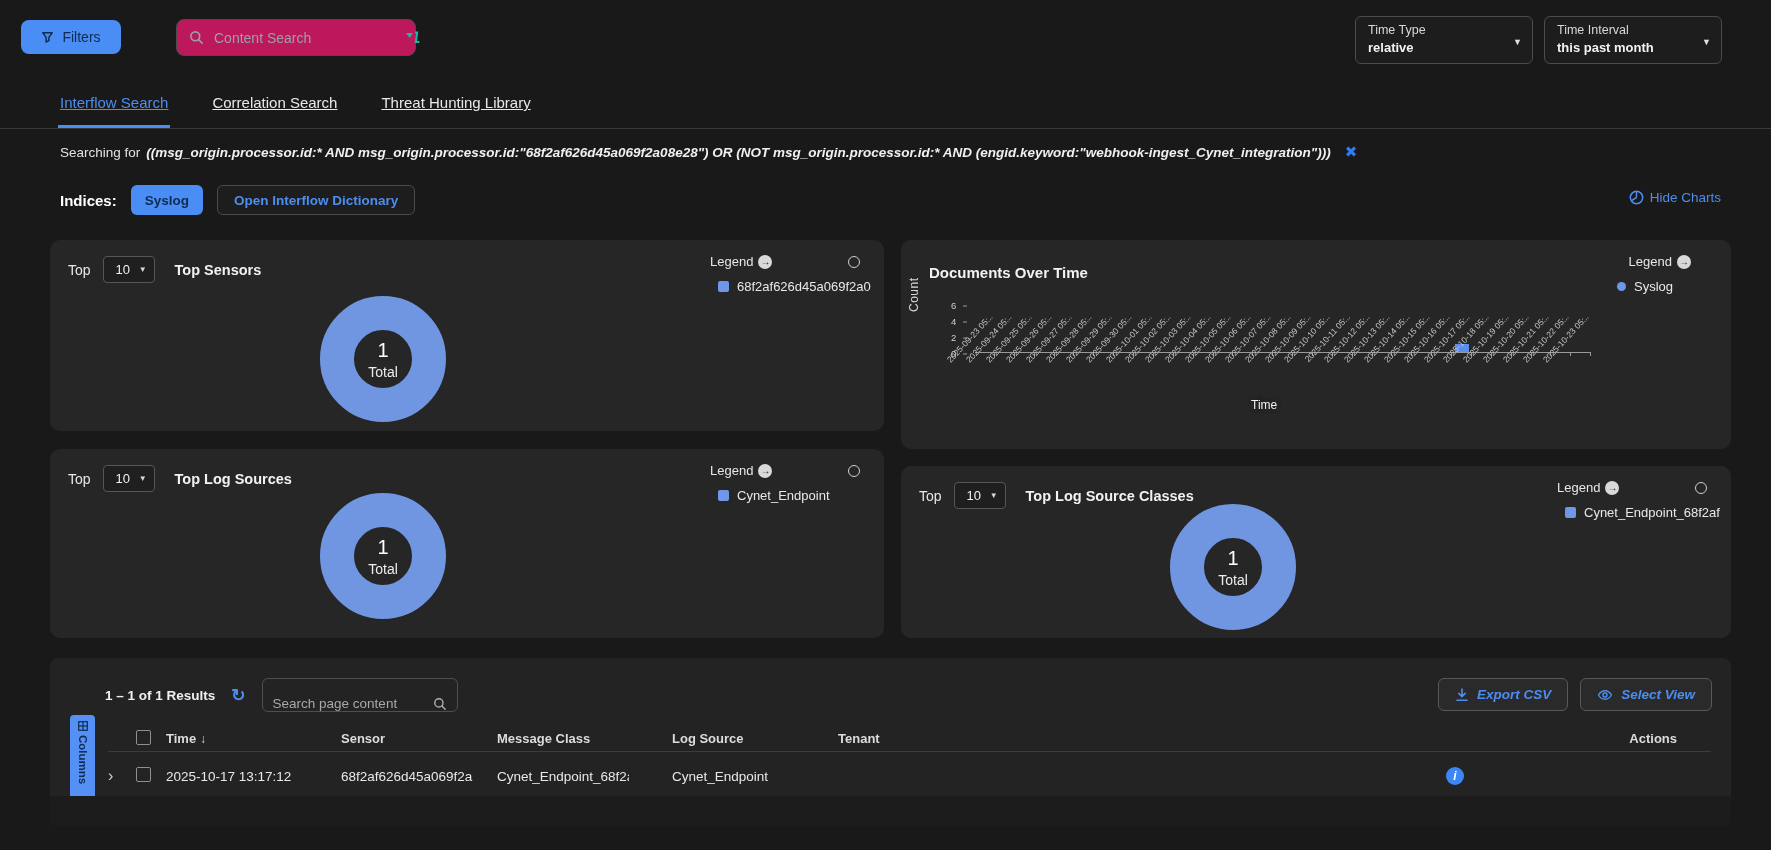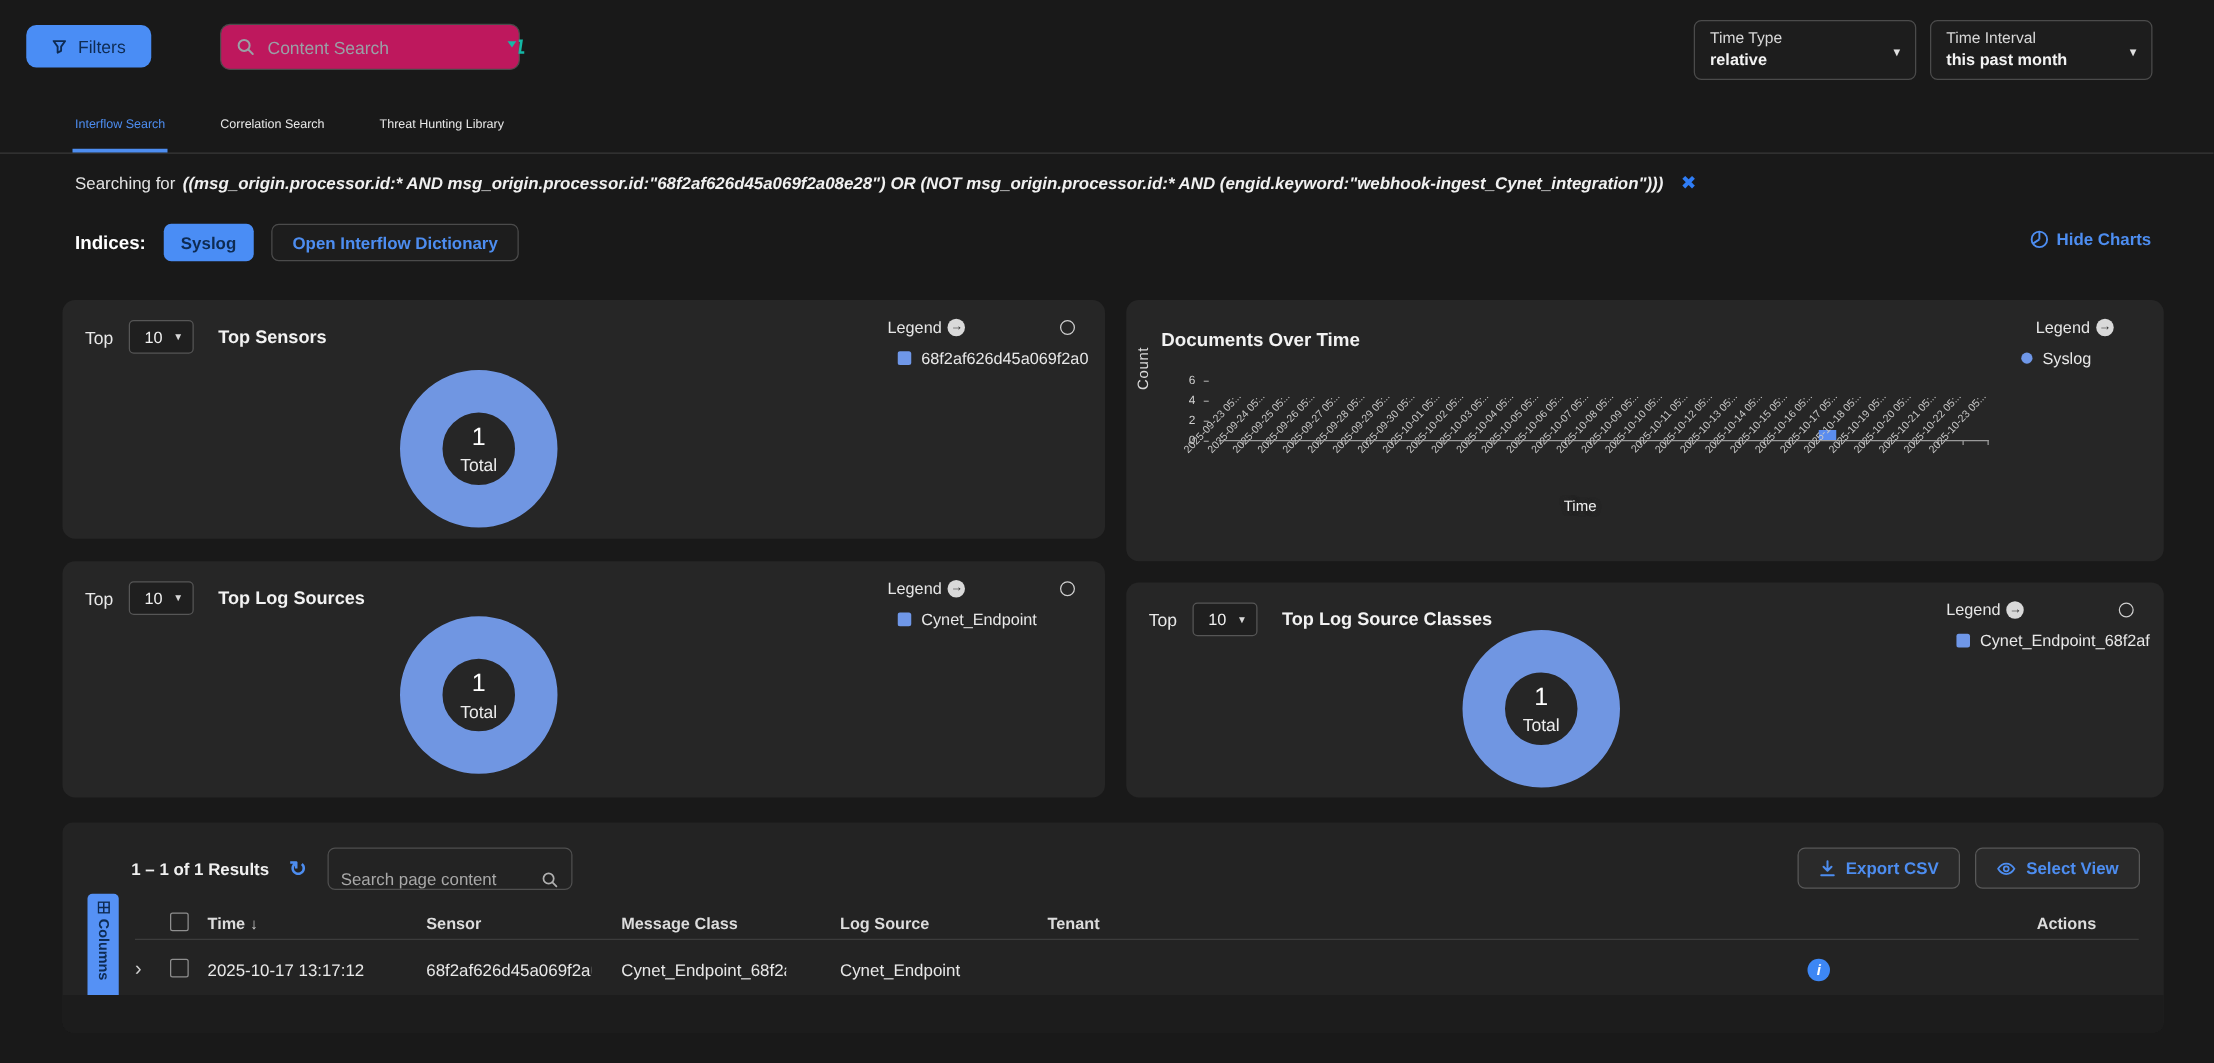--- a/index.html
+++ b/index.html
@@ -21,41 +21,41 @@
     border-radius:6px; background:#1d1d1d; padding:6px 26px 6px 12px; cursor:pointer; }
   .dropdown .dd-label { font-size:12.5px; color:#d8d8d8; }
   .dropdown .dd-value { font-size:13px; color:#f2f2f2; font-weight:bold; margin-top:3px; }
   .dropdown .caret { position:absolute; right:10px; top:20px; font-size:9px; color:#e0e0e0; }
   .dd-time-type { left:1355px; width:178px; }
   .dd-time-interval { left:1544px; width:178px; }
 
   
   .tabs { display:flex; gap:40px; padding:0 0 0 58px; border-bottom:1px solid #383838;
     margin-top:14px; }
-  .tab { font-size:10px; color:#e8e8e8; padding:10px 2px 14px 2px; cursor:pointer;
-    border-bottom:3px solid transparent; }
+  .tab { font-size:15px; color:#e8e8e8; padding:10px 2px 14px 2px; cursor:pointer;
+    border-bottom:3px solid transparent;text-decoration:underline; }
   .tab.active { color:#4d8df0; border-bottom-color:#4d8df0; }
 
   
   .query-row { padding:14px 40px 0 60px; font-size:13.5px; color:#e2e2e2;
     display:flex; align-items:center; white-space:nowrap; overflow:hidden; }
   .query-text { font-style:italic; font-weight:600; color:#f0f0f0; margin-left:6px; }
   .query-clear { color:#2f7df6; font-size:15px; margin-left:14px; cursor:pointer; font-style:normal; }
 
   
   .indices-row { position:relative; margin-top:24px; height:30px; padding-left:60px;
     display:flex; align-items:center; gap:14px; }
   .indices-label { font-size:15px; font-weight:bold; color:#fff; }
   .btn-index { height:30px; padding:0 14px; background:#4a8df5; color:#0e2b52;
     border:none; border-radius:6px; font-size:13.5px; font-weight:bold; font-family:inherit; cursor:pointer; }
   .btn-dict { height:30px; padding:0 16px; background:#1d1d1d; color:#4d8df0;
     border:1px solid #4b4b4b; border-radius:6px; font-size:13.5px; font-weight:bold;
     font-family:inherit; cursor:pointer; }
   .hide-charts { position:absolute; right:50px; top:5px; color:#4d8df0; font-size:13.5px;
-    font-weight:bold; display:flex; align-items:center; gap:6px; cursor:pointer; }
+    font-weight:normal; display:flex; align-items:center; gap:6px; cursor:pointer; }
 
   
   .charts { position:absolute; left:50px; top:240px; width:1681px; }
   .col-left  { position:absolute; left:0; width:834px; }
   .col-right { position:absolute; left:851px; width:830px; }
   .panel { position:relative; background:#262626; border-radius:10px; overflow:hidden; }
   .p-sensors { height:191px; }
   .p-docs    { height:209px; }
   .p-logsrc  { height:189px; margin-top:18px; }
   .p-logcls  { height:172px; margin-top:17px; }
@@ -120,21 +120,21 @@
   .results-count { font-size:13.5px; font-weight:bold; color:#f0f0f0; }
   .refresh { color:#4d8df0; font-size:17px; font-weight:bold; cursor:pointer; }
   .page-search { width:196px; height:34px; border:1px solid #4f4f4f; border-radius:6px;
     background:#232323; display:flex; align-items:flex-end; padding:0 10px; gap:8px; }
   .page-search input { flex:1; background:transparent; border:none; outline:none;
     color:#cfcfcf; font-size:13.5px; font-family:inherit; min-width:0; }
   .page-search input::placeholder { color:#a8a8a8; }
   .table-actions { position:absolute; right:19px; top:20px; display:flex; gap:12px; }
   .btn-table { height:33px; padding:0 16px; background:#2a2a2a; border:1px solid #585858;
     border-radius:6px; color:#4d8df0; font-size:13.5px; font-weight:bold; font-family:inherit;
-    display:flex; align-items:center; gap:8px; cursor:pointer; }
+    display:flex; align-items:center; gap:8px; cursor:pointer;font-style:italic; }
   .columns-tab { position:absolute; left:20px; top:57px; width:25px; height:86px;
     background:#5591f5; border-radius:4px; display:flex; flex-direction:column;
     align-items:center; padding-top:6px; gap:4px; cursor:pointer; }
   .columns-tab .vtext { writing-mode:vertical-rl; font-size:11.5px; color:#0e2b52; font-weight:bold; }
   .grid { display:grid; grid-template-columns:28px 30px 175px 156px 175px 166px 660px 1fr;
     align-items:center; }
   .thead { position:absolute; left:58px; right:20px; top:68px; height:26px;
     border-bottom:1px solid #3c3c3c; font-size:13px; font-weight:bold; color:#dcdcdc; }
   .trow  { position:absolute; left:58px; right:20px; top:100px; height:36px;
     font-size:13.5px; color:#e8e8e8; }

